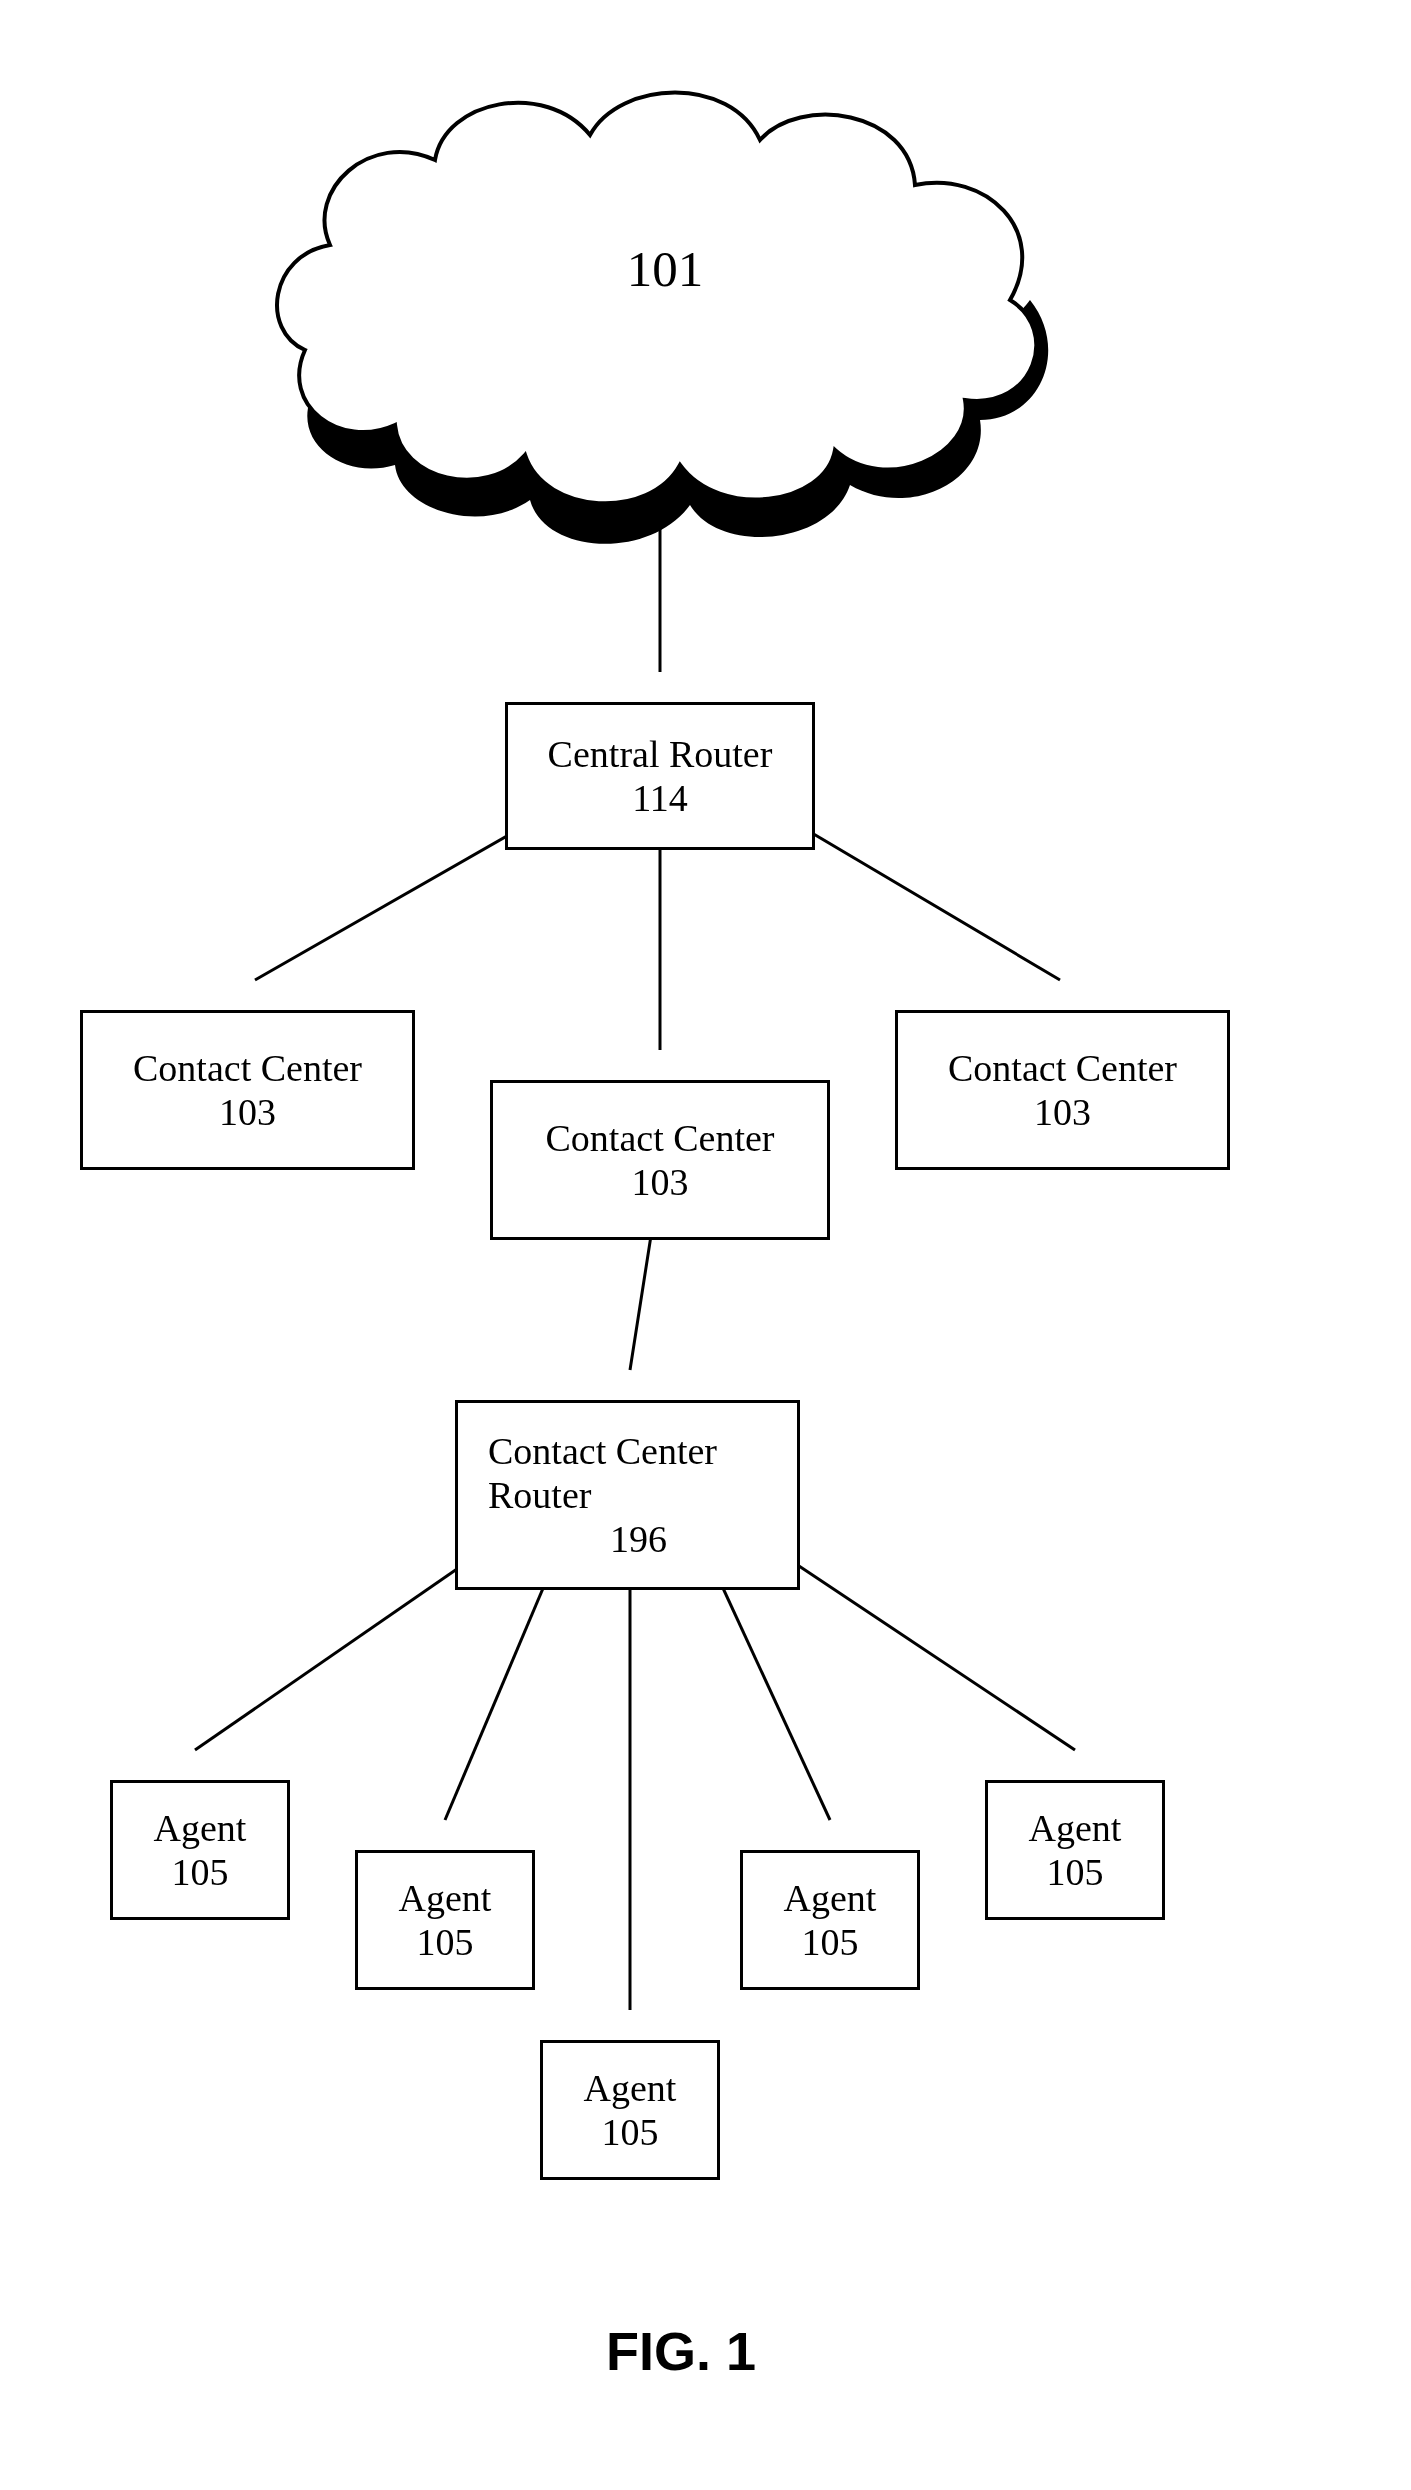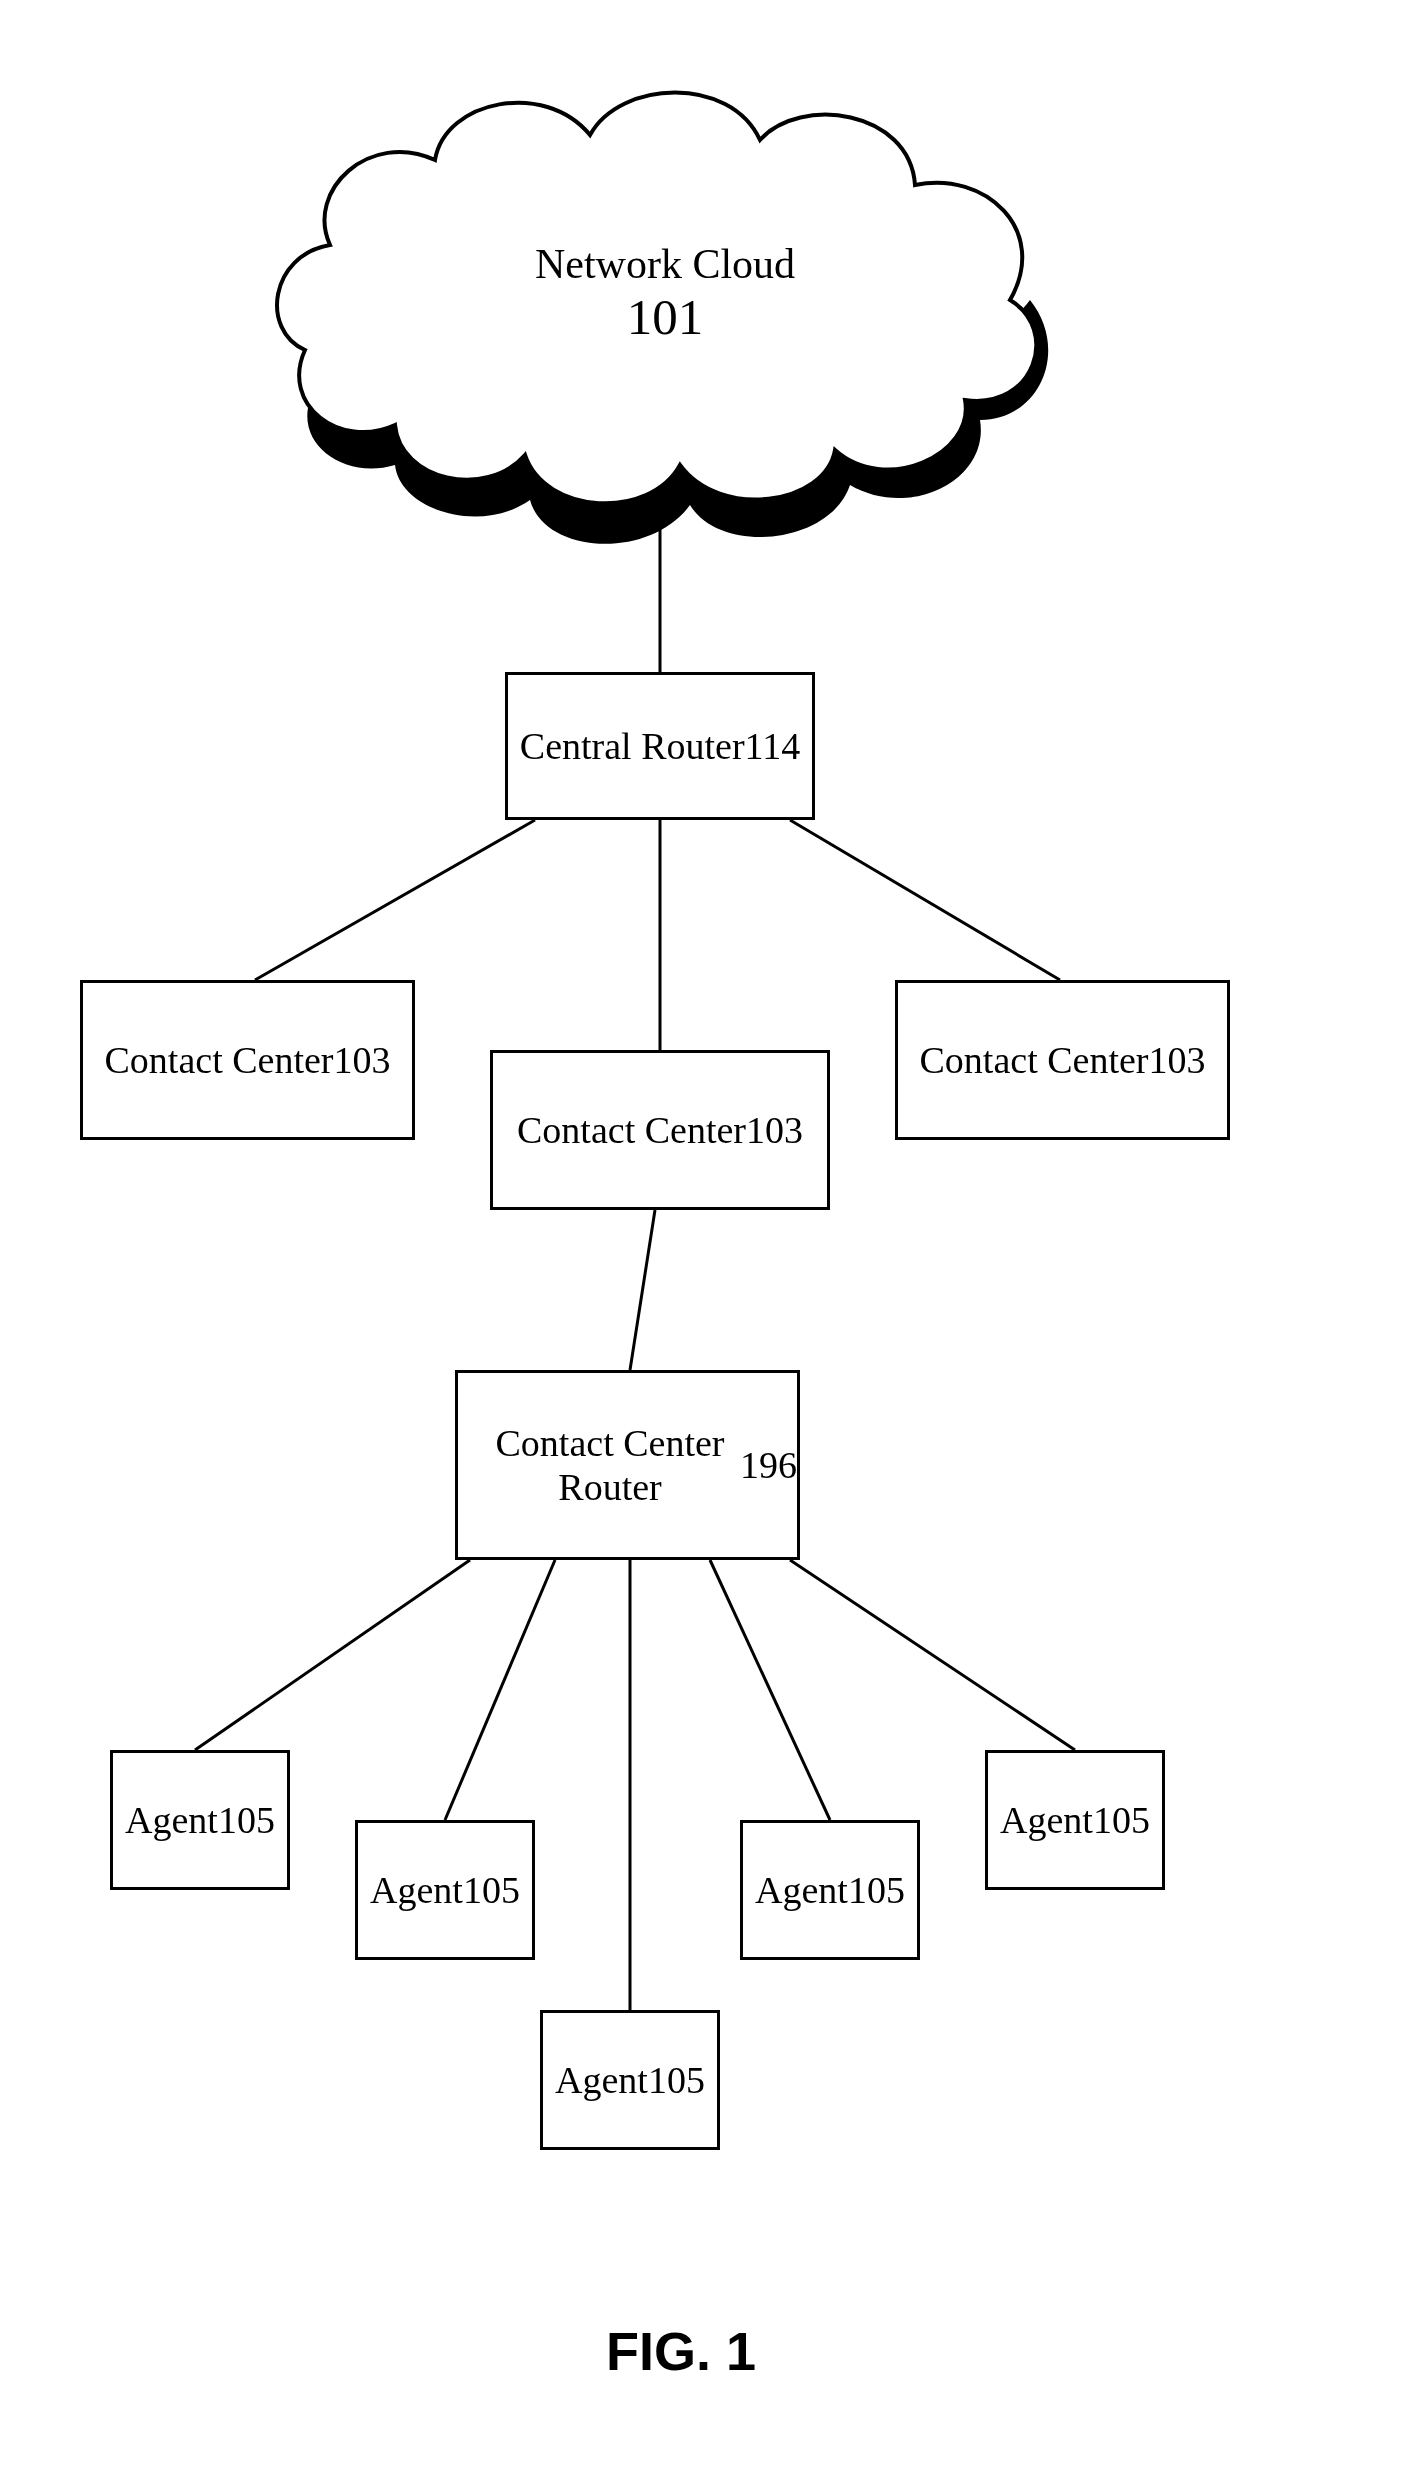--- a/index.html
+++ b/index.html
@@ -13,25 +13,25 @@
     position: relative;
     width: 1411px;
     height: 2490px;
     background: #ffffff;
   }
   .box {
     position: absolute;
     border: 3px solid #000;
     background: #fff;
     display: flex;
-    flex-direction: row;
+    flex-direction: column;
     align-items: center;
     justify-content: center;
-    text-align: center;
     box-sizing: border-box;
+    margin-top: 30px;
   }
   .box .line1 { font-size: 38px; }
   .box .line2 { font-size: 38px; }
   .cloud-label {
     position: absolute;
     text-align: center;
     z-index: 10;
   }
   .cloud-label .line1 { font-size: 42px; }
   .cloud-label .line2 { font-size: 51px; }
@@ -97,21 +97,20 @@
     <line x1="555" y1="1560" x2="445" y2="1820" stroke="#000" stroke-width="3"></line>
 
     <line x1="630" y1="1560" x2="630" y2="2010" stroke="#000" stroke-width="3"></line>
 
     <line x1="710" y1="1560" x2="830" y2="1820" stroke="#000" stroke-width="3"></line>
 
     <line x1="790" y1="1560" x2="1075" y2="1750" stroke="#000" stroke-width="3"></line>
   </svg>
 
   <div class="cloud-label" style="left:505px; top:240px; width:320px;">
-    <div class="line1">Network Cloud</div>
     <div class="line2">101</div>
   </div>
 
   <div class="box" style="left:505px; top:672px; width:310px; height:148px;">
     <div class="line1">Central Router</div>
     <div class="line2">114</div>
   </div>
 
   <div class="box" style="left:80px; top:980px; width:335px; height:160px;">
     <div class="line1">Contact Center</div>

